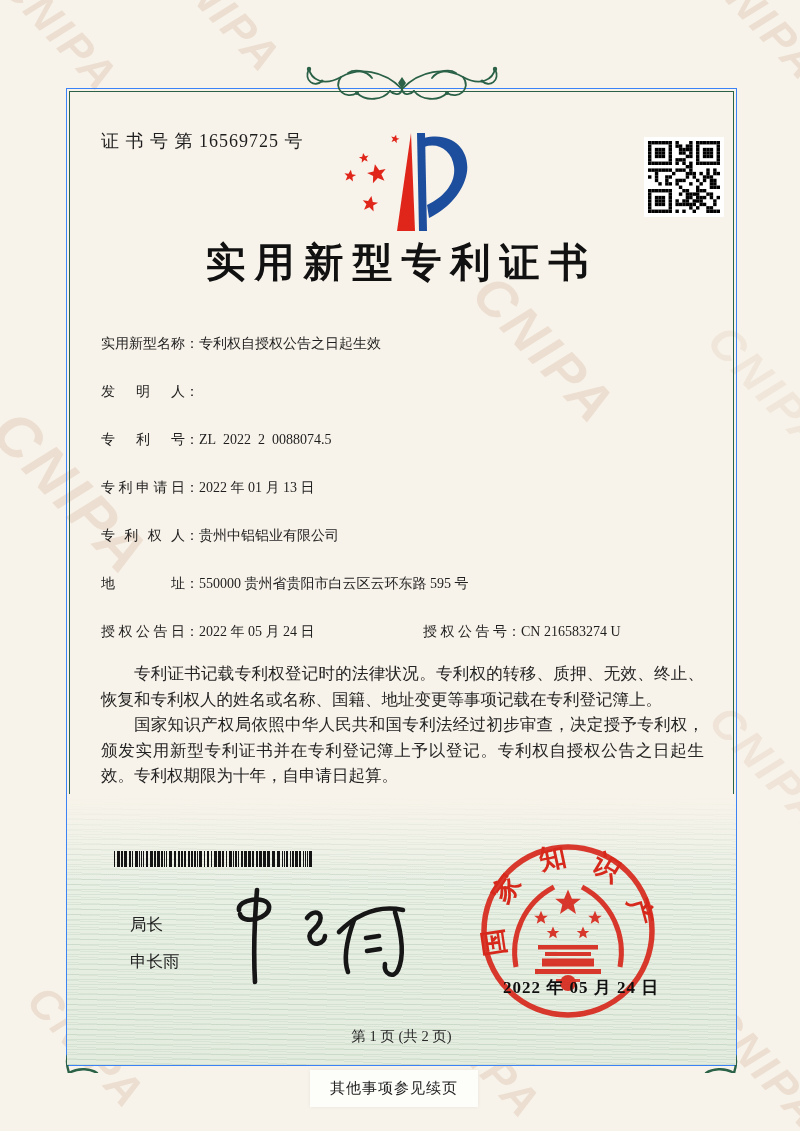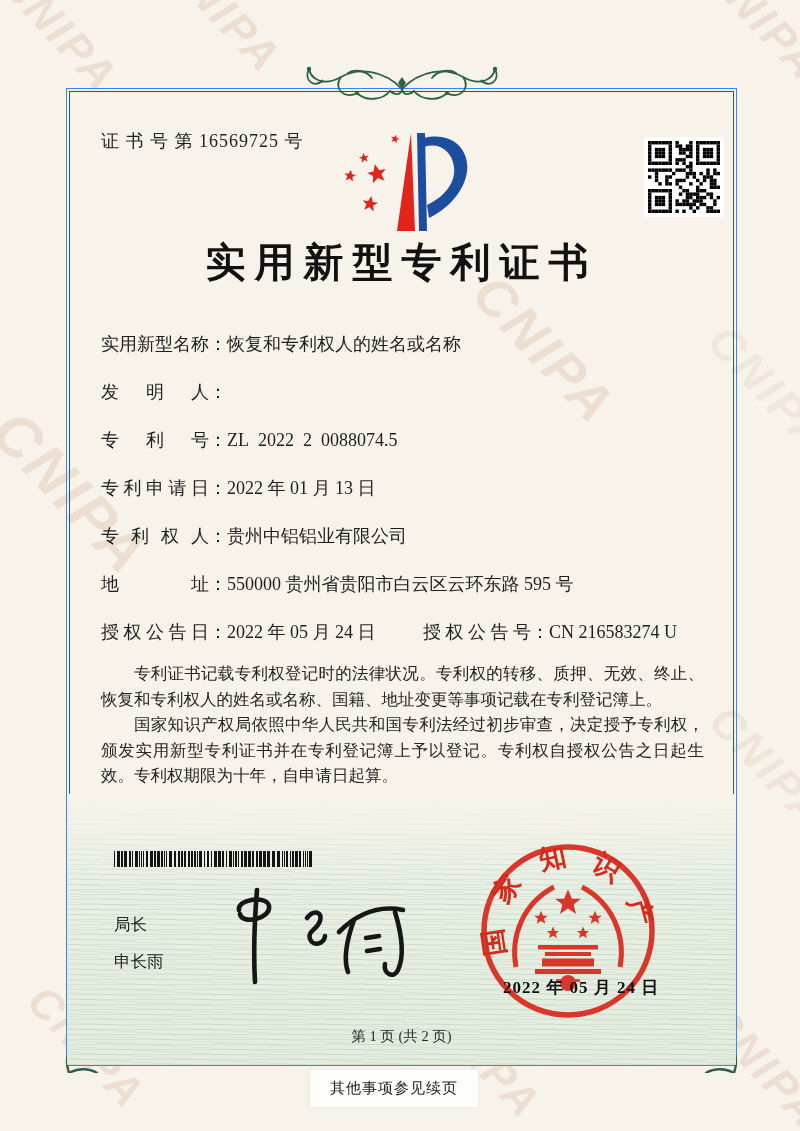--- a/index.html
+++ b/index.html
@@ -28,21 +28,21 @@
   .flourish.br { right:-6px; bottom:-8px; transform:scaleX(-1); }
   
   .cert-no { position:absolute; left:34px; top:40px; font-size:18px; letter-spacing:1px; }
   .logo { position:absolute; left:270px; top:34px; }
   .qr { position:absolute; left:577px; top:48px; width:80px; height:80px; background:#fff; padding:4px; }
   .title {
     position:absolute; left:0; right:0; top:146px; text-align:center;
     font-size:40px; font-weight:bold; letter-spacing:9px; color:#111;
   }
   
-  .fields { position:absolute; left:34px; right:30px; top:242px; font-size:18px; }
+  .fields { position:absolute; left:34px; right:30px; top:242px; font-size:14px; }
   .frow { display:flex; height:48px; align-items:flex-start; line-height:26px; }
   .frow .lbl { white-space:pre; }
   .frow .val { white-space:pre; }
   .grant-pair1 { display:flex; width:322px; }
   .grant-pair2 { display:flex; }
   
   .body-text {
     position:absolute; left:34px; right:32px; top:572px;
     font-size:16.5px; line-height:25.5px; text-align:justify; color:#242424;
   }
@@ -53,21 +53,21 @@
     background:
       repeating-linear-gradient(0deg, rgba(135,168,142,.17) 0 1px, rgba(0,0,0,0) 1px 5px),
       repeating-linear-gradient(3deg, rgba(135,168,142,.13) 0 1px, rgba(0,0,0,0) 1px 6px),
       linear-gradient(#ebf1e7,#e3ecde);
   }
   .band-fade {
     position:absolute; left:0; right:0; top:0; height:90px;
     background:linear-gradient(#f8f3ea, rgba(248,243,234,0));
   }
   .barcode { position:absolute; left:47px; top:57px; }
-  .issuer { position:absolute; left:47px; top:120px; font-family:Liberation Mono, monospace; font-size:16.5px; color:#222; }
+  .issuer { position:absolute; left:63px; top:120px; font-family:Liberation Mono, monospace; font-size:16.5px; color:#222; }
   .issuer .row2 { margin-top:15px; }
   .signature { position:absolute; left:150px; top:86px; }
   .seal { position:absolute; left:406px; top:42px; width:190px; height:190px; }
   .seal-date {
     position:absolute; left:424px; top:182px; width:180px; text-align:center;
     font-size:17px; font-weight:bold; letter-spacing:1px; color:#101010; z-index:3; white-space:pre;
   }
   .page-info { position:absolute; left:0; right:0; top:233px; text-align:center; font-size:14.5px; color:#2a2a2a; }
   
   .bottom-note {
@@ -392,21 +392,21 @@
           <rect x="17.142857142857142" y="68.57142857142857" width="3.4285714285714284" height="3.4285714285714284" fill="#000"></rect>
           <rect x="20.57142857142857" y="68.57142857142857" width="3.4285714285714284" height="3.4285714285714284" fill="#000"></rect>
         </svg>
     </div>
 
     <div class="title">实用新型专利证书</div>
 
     <div class="fields">
       <div class="frow">
         <span class="lbl">实用新型名称：</span>
-          <span class="val">恢复和专利权人的姓名或名称</span>
+          <span class="val">专利权自授权公告之日起生效</span>
       </div>
       <div class="frow">
         <span class="lbl">发　 明　 人：</span>
       </div>
       <div class="frow">
         <span class="lbl">专　 利　 号：</span>
           <span class="val">ZL 2022 2 0088074.5</span>
       </div>
       <div class="frow">
         <span class="lbl">专 利 申 请 日：</span>

